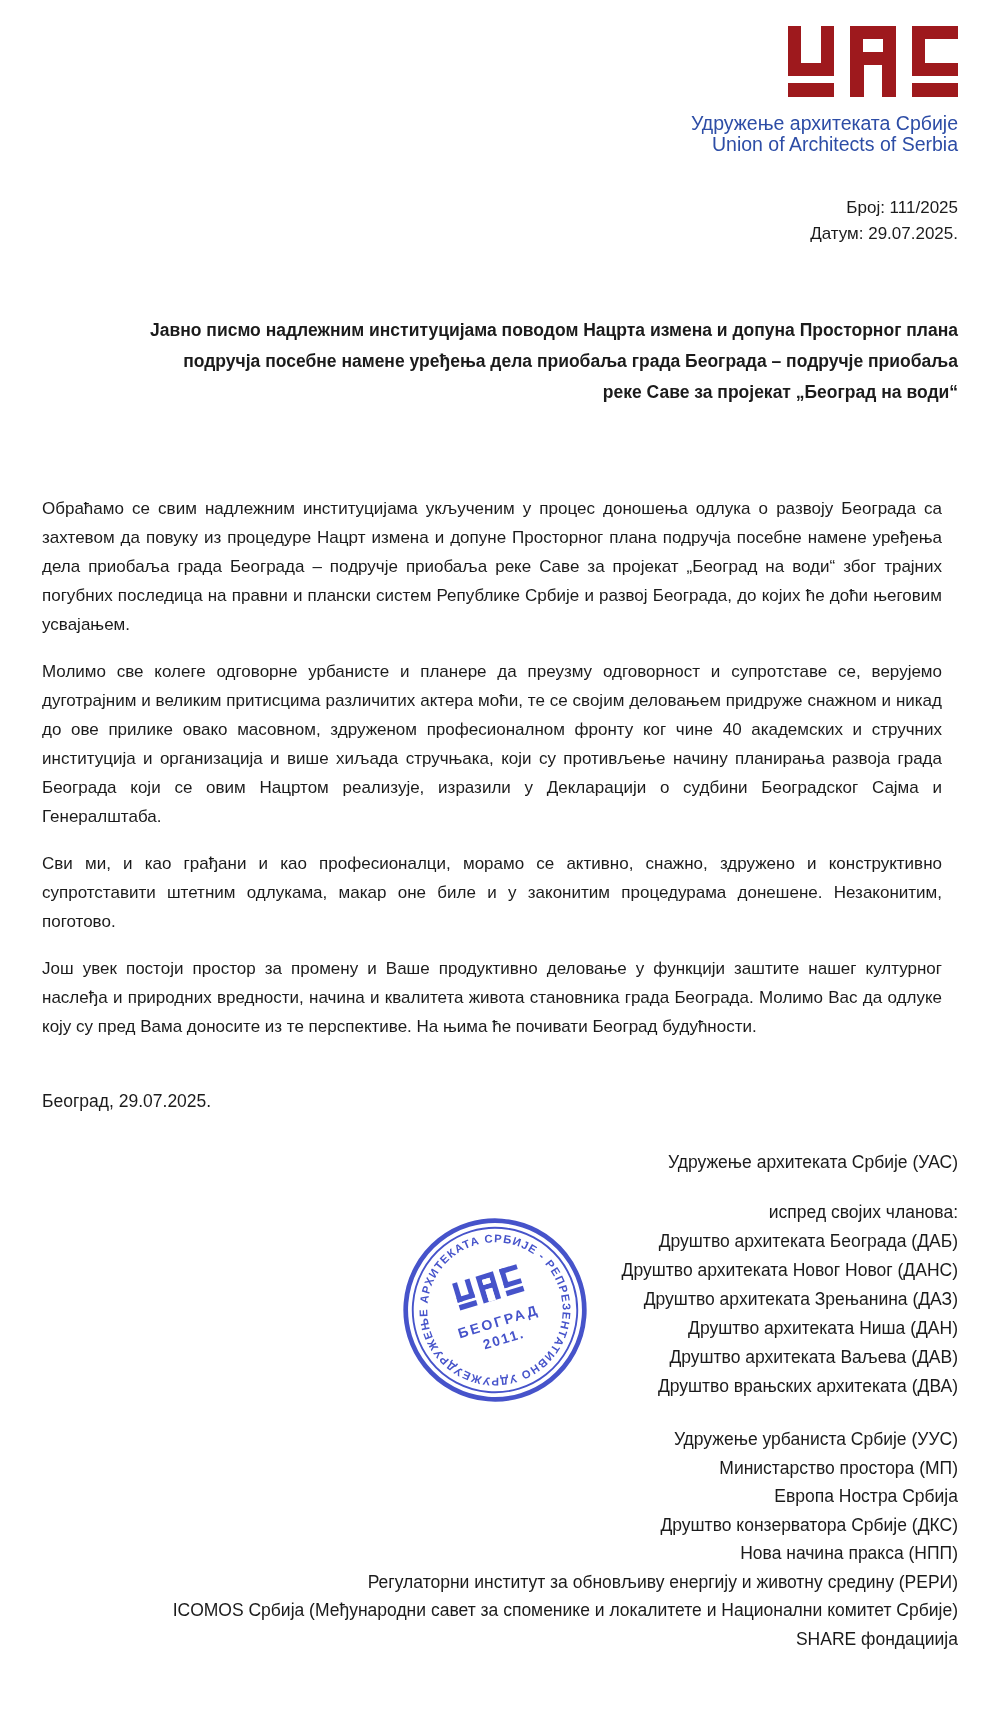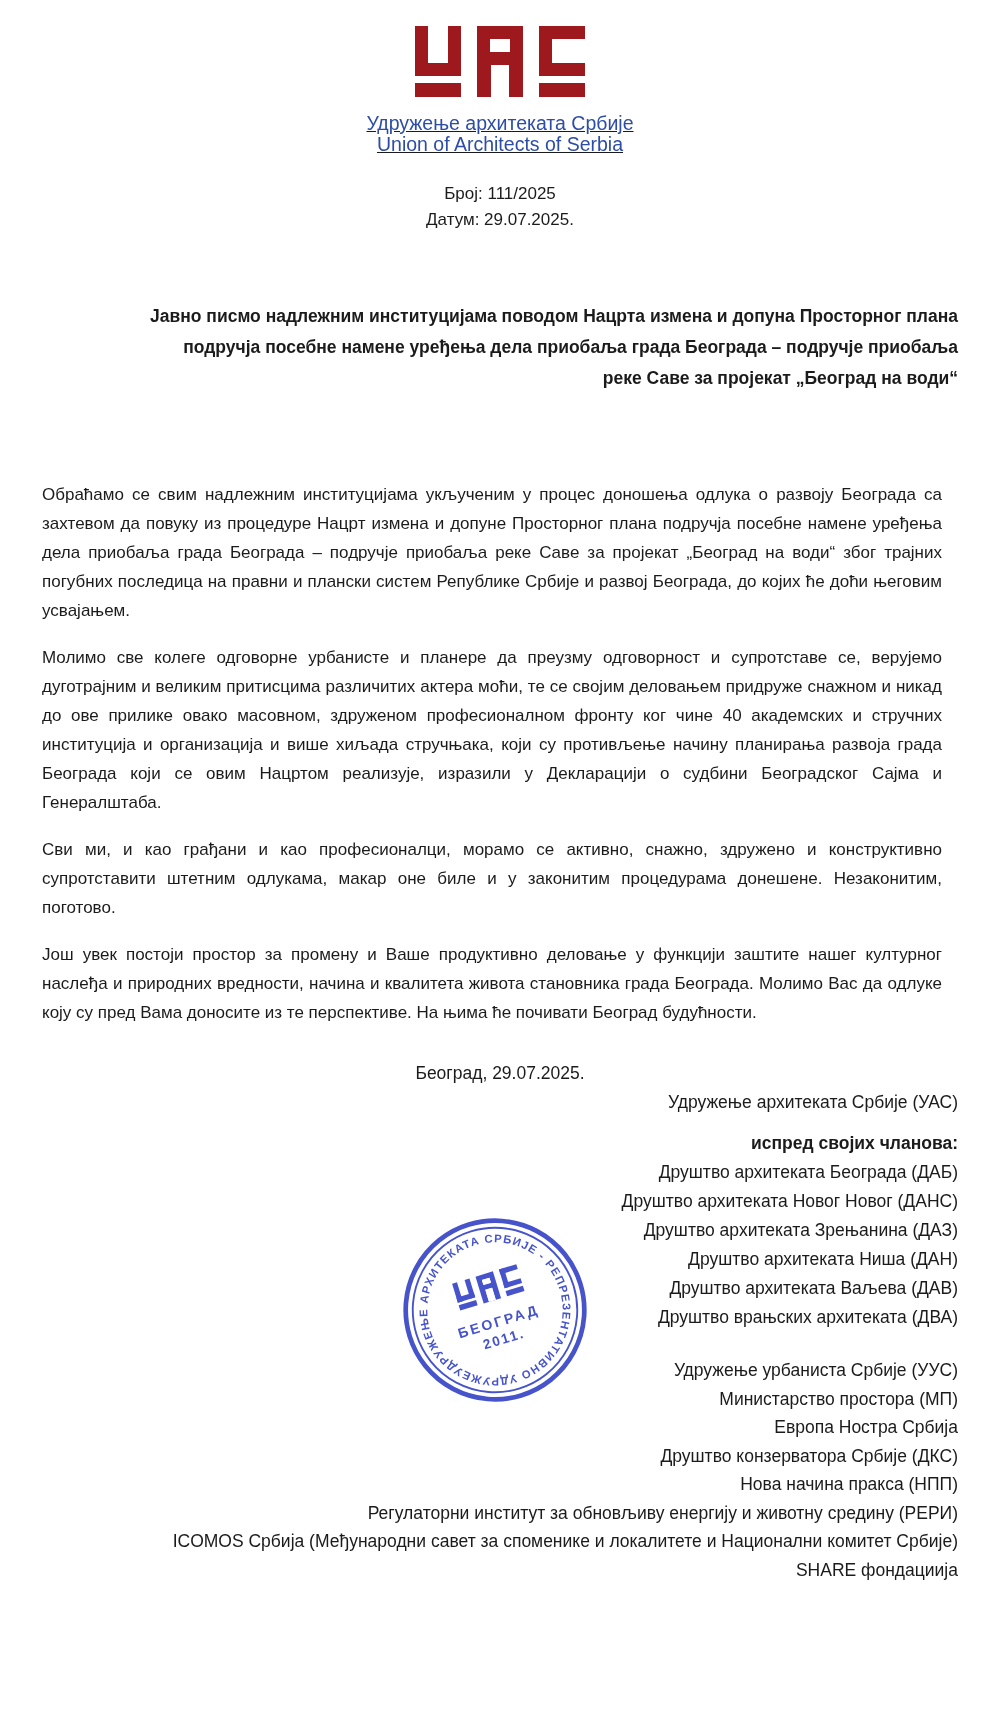--- a/index.html
+++ b/index.html
@@ -4,41 +4,41 @@
 <style>
   html,body{margin:0;padding:0;}
   body{
     width:1000px;height:1725px;background:#ffffff;position:relative;overflow:hidden;
     font-family:"Liberation Sans", sans-serif;color:#1b1b1b;
     -webkit-font-smoothing:antialiased;
   }
   .page{padding:26px 42px 0 42px;}
 
   
-  .letterhead{text-align:center;text-decoration:underline;}
+  .letterhead{text-align:right;}
   .logo-svg{display:inline-block;}
   .org-name{color:#2d4da6;font-size:19.5px;line-height:21px;}
   .org-name.sr{margin-top:12px;}
 
   
-  .meta{margin-top:26px;text-align:center;font-size:17px;line-height:26px;}
+  .meta{margin-top:40px;text-align:right;font-size:17px;line-height:26px;}
 
   
   .doc-title{margin-top:68px;text-align:right;font-weight:bold;font-size:17.5px;line-height:31px;}
 
   
   .body-text p{margin:18px 16px 0 0;text-align:justify;font-size:17px;line-height:29px;}
   .body-text p.first{margin-top:86px;}
 
-  .place-date{margin-top:32px;font-size:17.5px;line-height:29px;text-align:center;}
+  .place-date{margin-top:46px;font-size:17.5px;line-height:29px;}
 
   
   .sig{text-align:right;font-size:17.5px;line-height:29px;}
-  .sig-main{margin-top:0;}
-  .members-intro{margin-top:12px;font-weight:bold;}
+  .sig-main{margin-top:32px;}
+  .members-intro{margin-top:21px;}
   .supporters{margin-top:24px;line-height:28.5px;}
 
   
   .stamp{
     position:absolute;left:401px;top:1216px;width:188px;height:188px;
     opacity:0.88;mix-blend-mode:multiply;pointer-events:none;
   }
   .stamp-blue{fill:#2c3bc3;}
   .stamp-ring{stroke:#2c3bc3;fill:none;}
   .ring-text{fill:#2c3bc3;font-family:"Liberation Sans", sans-serif;font-weight:bold;

